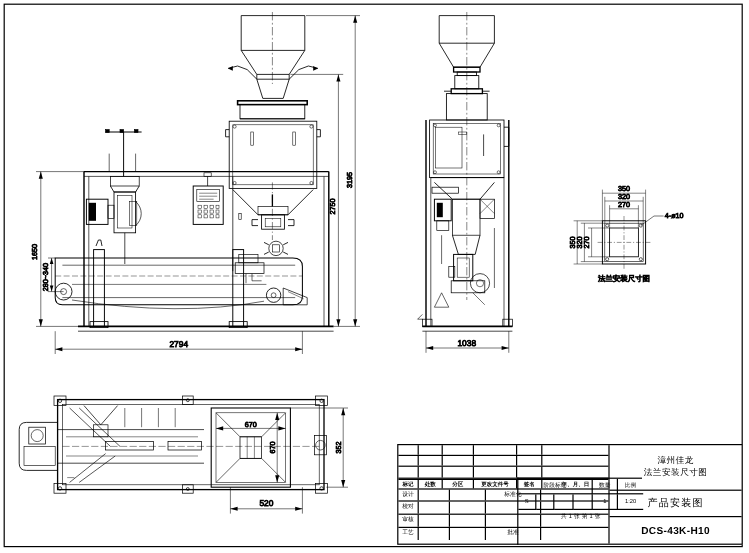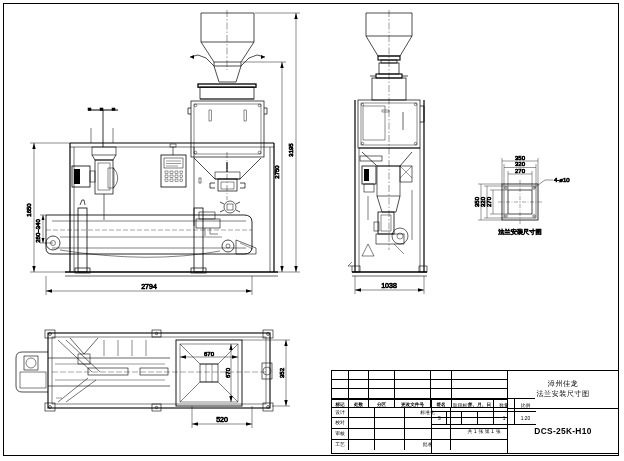--- a/index.html
+++ b/index.html
@@ -508,21 +508,22 @@
         <div class="s4 cjk">批准</div>
         <div class="s5"></div>
       </div>
     </div>
 
     <div class="tb-right">
       <div class="tb-right-top cjk">
         <div>漳州佳龙</div>
         <div>法兰安装尺寸图</div>
       </div>
-      <div class="tb-right-bot">DCS-25K-H10</div>
+      <div class="tb-right-mid cjk">产品安装图</div>
+      <div class="tb-right-bot">DCS-43K-H10</div>
     </div>
   </div>
 
   <div class="midband">
     <div class="stage cjk" style="left:0;top:0;width:62px;height:13px;line-height:13px;border-bottom:.7px solid #000;border-right:.7px solid #000;">阶段标记</div>
     <div class="stage cjk" style="left:62px;top:0;width:21px;height:13px;line-height:13px;border-bottom:.7px solid #000;border-right:.7px solid #000;position:absolute;">数量</div>
     <div class="stage cjk" style="left:83px;top:0;width:21px;height:13px;line-height:13px;border-bottom:.7px solid #000;position:absolute;">比例</div>
 
     <div class="stage" style="left:0;top:13px;width:15px;height:13px;line-height:13px;border-bottom:.7px solid #000;border-right:.7px solid #000;position:absolute;">S</div>
     <div class="stage" style="left:15px;top:13px;width:15px;height:13px;border-bottom:.7px solid #000;border-right:.7px solid #000;position:absolute;"></div>

